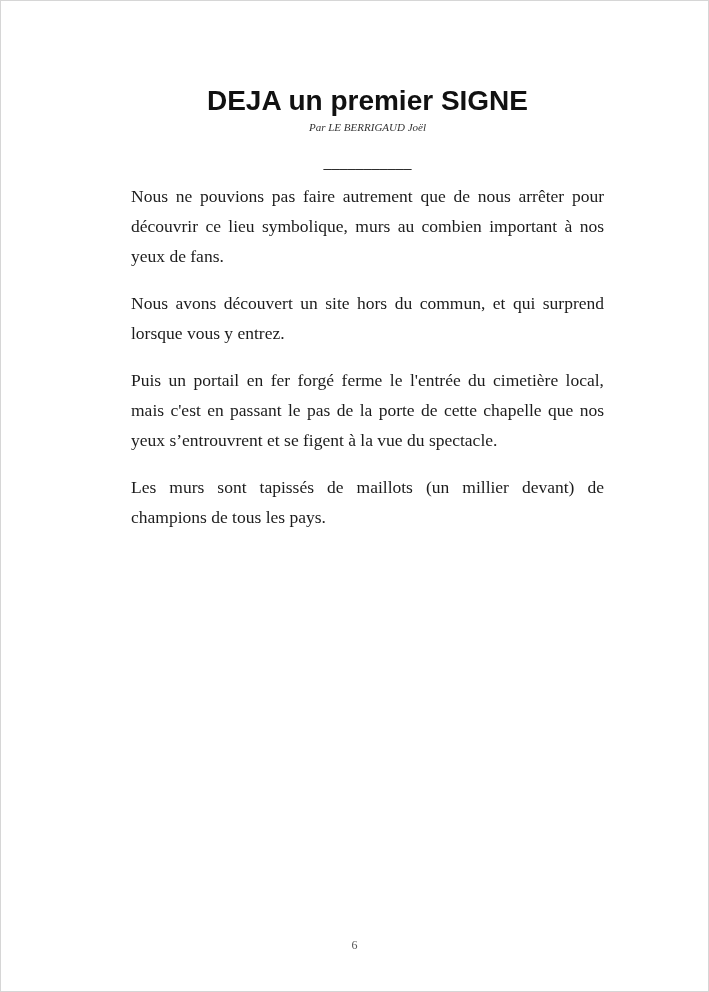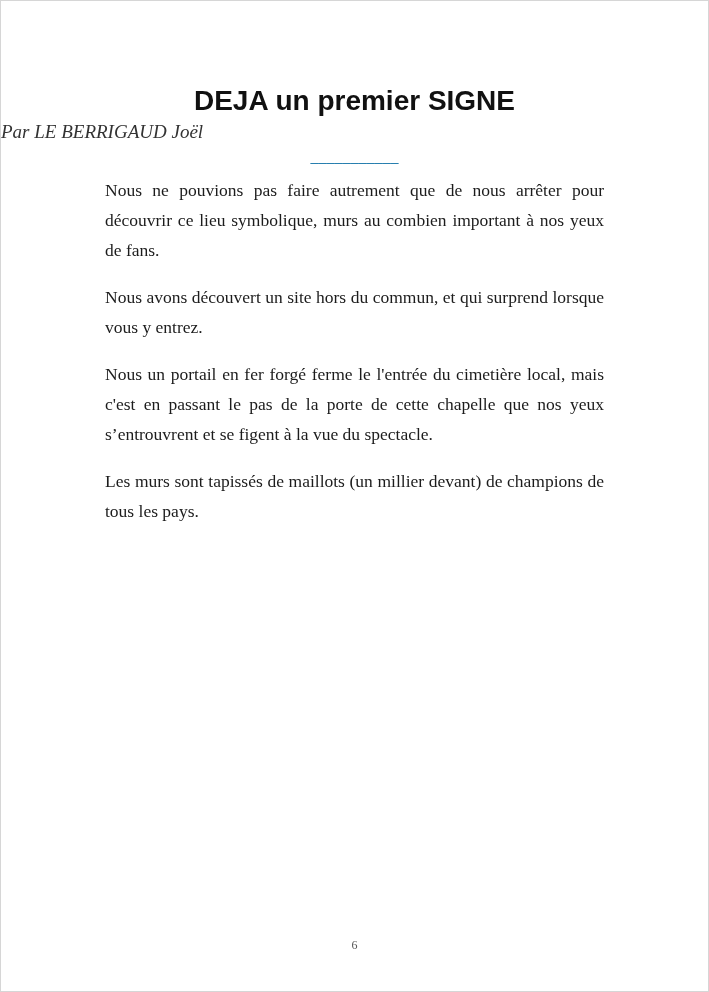--- a/index.html
+++ b/index.html
@@ -10,45 +10,47 @@
   .page {
     position: relative;
     width: 709px;
     height: 992px;
     box-sizing: border-box;
     background: #ffffff;
     border: 1px solid #d6d6d6;
     font-family: "Liberation Serif", serif;
     color: #1c1c1c;
     overflow: hidden;
+    padding-left: 26px;
   }
   .page-title {
     margin: 0;
     padding-top: 84px;
     text-align: center;
     font-family: "Liberation Sans", sans-serif;
     font-weight: 700;
     font-size: 28px;
     letter-spacing: 0px;
     color: #111111;
   }
   .page-subtitle {
     margin: 4px 0 0 0;
+    text-align: center;
     font-family: "Liberation Serif", serif;
     font-style: italic;
-    font-size: 19px;
+    font-size: 11px;
     color: #333333;
   }
   .separator {
-    margin: 6px 0 0 0;
+    margin: 22px 0 0 0;
     text-align: center;
     font-family: "Liberation Serif", serif;
     font-size: 16px;
     letter-spacing: 0px;
-    color: #0369a1;
+    color: #000000;
     line-height: 16px;
   }
   .body-text {
     margin: 0;
     padding: 10px 104px 0 104px;
   }
   .body-text p {
     margin: 0 0 17px 0;
     font-size: 17.5px;
     line-height: 30px;
@@ -72,19 +74,19 @@
 
   <h1 class="page-title">DEJA un premier SIGNE</h1>
 
   <div class="page-subtitle">Par LE BERRIGAUD Joël</div>
 
   <div class="separator">___________</div>
 
   <div class="body-text">
     <p>Nous ne pouvions pas faire autrement que de nous arrêter pour découvrir ce lieu symbolique, murs au combien important à nos yeux de fans.</p>
     <p>Nous avons découvert un site hors du commun, et qui surprend lorsque vous y entrez.</p>
-    <p>Nous un portail en fer forgé ferme le l'entrée du cimetière local, mais c'est en passant le pas de la porte de cette chapelle que nos yeux s’entrouvrent et se figent à la vue du spectacle.</p>
+    <p>Puis un portail en fer forgé ferme le l'entrée du cimetière local, mais c'est en passant le pas de la porte de cette chapelle que nos yeux s’entrouvrent et se figent à la vue du spectacle.</p>
     <p>Les murs sont tapissés de maillots (un millier devant) de champions de tous les pays.</p>
   </div>
 
   <div class="page-footer">6</div>
 
 </div>
 
 </body></html>

